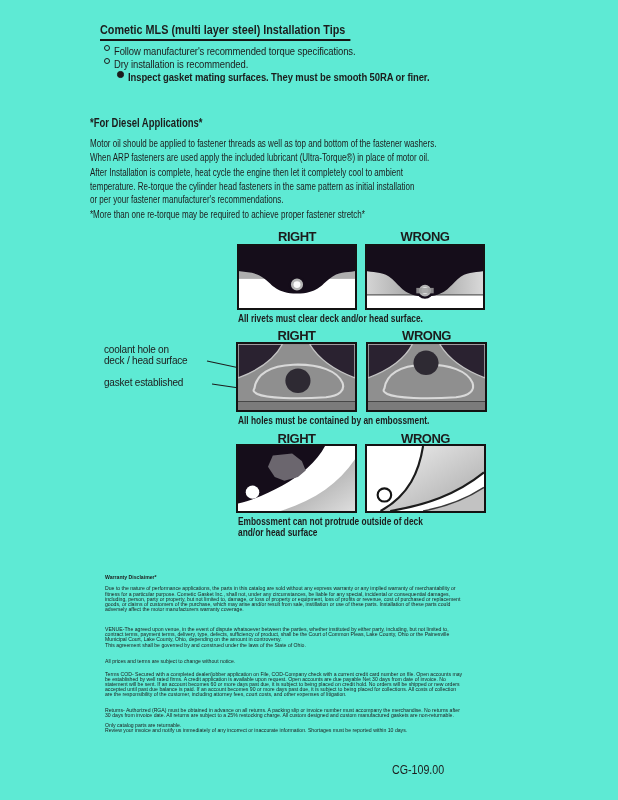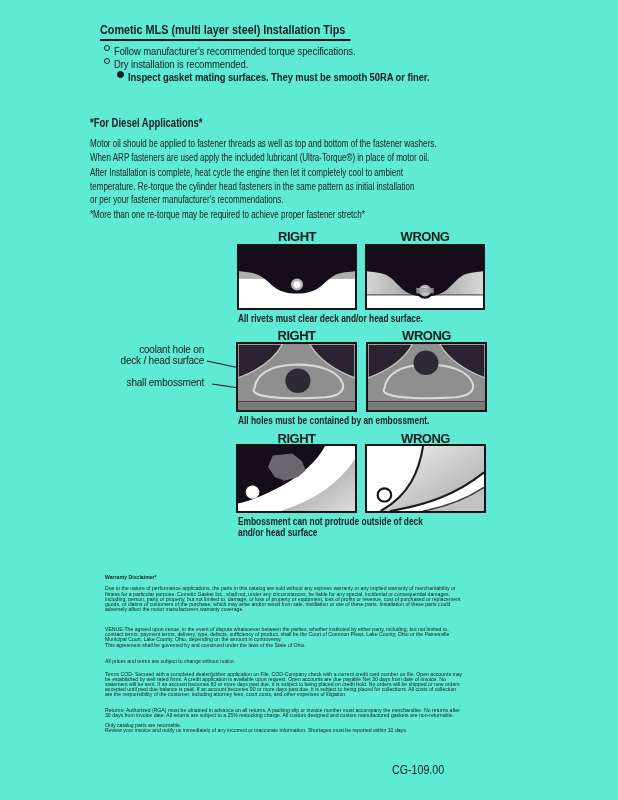--- a/index.html
+++ b/index.html
@@ -26,21 +26,21 @@
   .d-para{font-size:11px;line-height:13.5px;white-space:pre-line;
           transform:scaleX(.73);transform-origin:0 0;margin-bottom:2px;}
   .d-para.p2{margin-bottom:1.5px;}
 
   
   .fig-h{position:absolute;font-size:13px;font-weight:700;letter-spacing:-.5px;text-align:center;line-height:13px;}
   .fig{position:absolute;border:2.5px solid #131313;box-sizing:border-box;background:#fff;}
   .fig svg{display:block;width:100%;height:100%;}
   .cap{position:absolute;font-size:11px;font-weight:700;white-space:pre-line;line-height:11px;
        transform:scaleX(.76);transform-origin:0 0;}
-  .lbl{position:absolute;font-size:10px;line-height:11px;text-align:right;width:100px;
+  .lbl{position:absolute;font-size:10px;line-height:11px;width:100px;
        letter-spacing:-.2px;white-space:pre-line;}
   .pointer-svg{position:absolute;left:0;top:0;pointer-events:none;}
 
   
   .disc{position:absolute;left:105px;top:575px;width:850px;
         font-size:10.3px;line-height:10.3px;transform:scale(.5);transform-origin:0 0;}
   .disc .head{font-weight:700;margin-bottom:12px;}
   .disc .p{white-space:pre-line;}
   .disc .p1{margin-bottom:30px;}
   .disc .p2{margin-bottom:22px;}
@@ -110,21 +110,21 @@
       <path d="M0,0 H120 V27 C110,28.5 103,27.5 94,35 C85,43 81,53.5 60,53.5 C39,53.5 35,43 26,35 C17,27.5 10,28.5 0,27 Z" fill="#150d1a"></path>
       <circle cx="60" cy="47.5" r="7.5" fill="#b5b5b5" stroke="#150d1a" stroke-width="2.4"></circle>
       <circle cx="60" cy="47.5" r="3.6" fill="#fafafa"></circle>
       <rect x="51" y="44.6" width="18" height="5.8" fill="#9c9c9c" opacity="0.85"></rect>
     </svg>
   </div>
   <div class="cap" style="left:238px;top:313px;">All rivets must clear deck and/or head surface.</div>
 
   <div class="lbl" style="left:104px;top:344px;">coolant hole on
 deck / head surface</div>
-  <div class="lbl" style="left:104px;top:377px;">shall embossment</div>
+  <div class="lbl" style="left:104px;top:377px;">gasket established</div>
   <svg class="pointer-svg" width="618" height="800" aria-hidden="true">
     <line x1="207" y1="361" x2="296" y2="380" stroke="#1c1c1c" stroke-width="1.1"></line>
     <line x1="212" y1="384" x2="259" y2="391" stroke="#1c1c1c" stroke-width="1.1"></line>
   </svg>
 
   <div class="fig-h" style="left:236px;top:329px;width:121px;">RIGHT</div>
   <div class="fig-h" style="left:366px;top:329px;width:121px;">WRONG</div>
 
   <div class="fig" style="left:236px;top:342px;width:121px;height:70px;border-width:2px;">
     <svg viewBox="0 0 121 70" preserveAspectRatio="none" aria-hidden="true">

